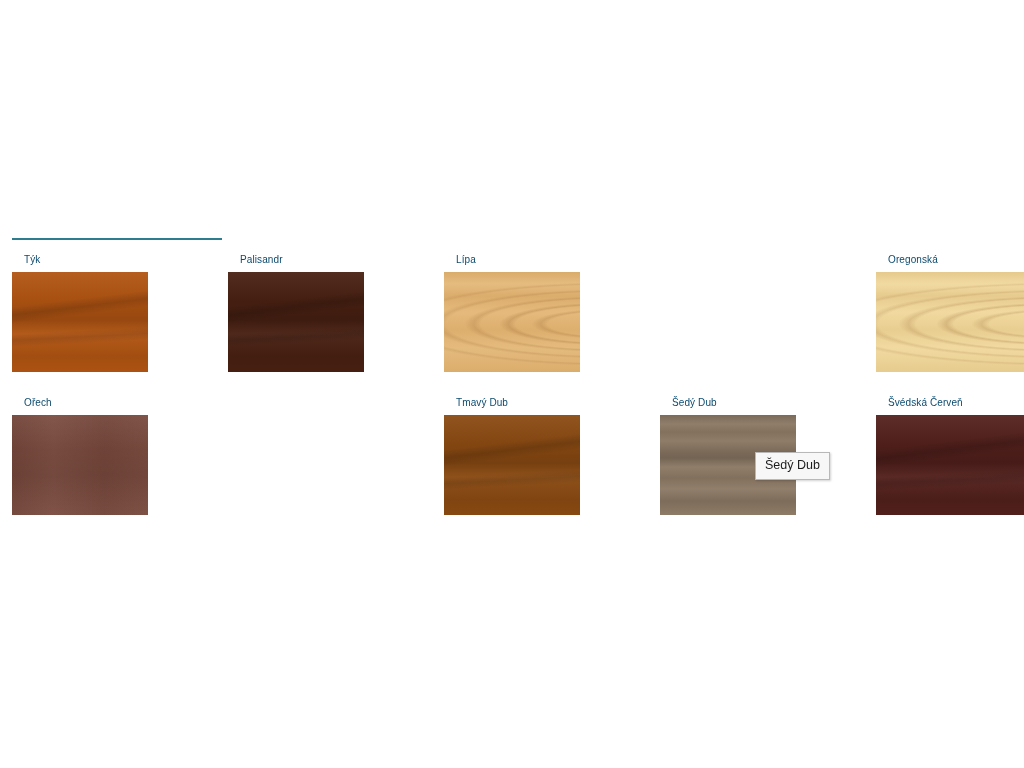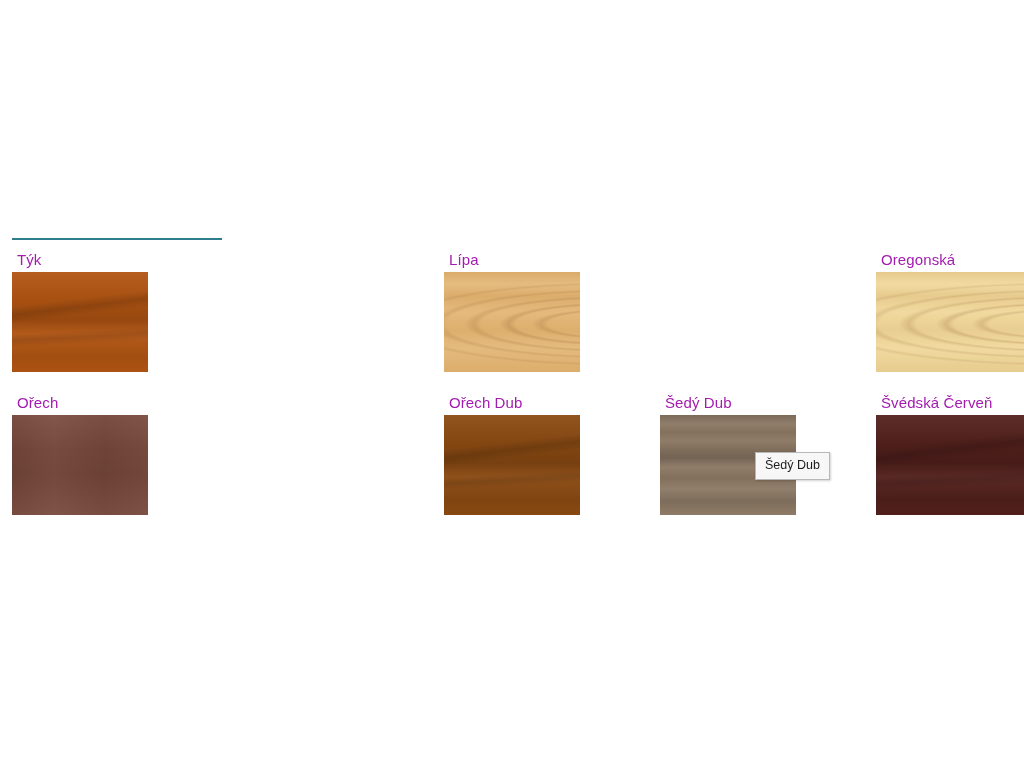--- a/index.html
+++ b/index.html
@@ -50,25 +50,25 @@
     height: 143px;
   }
   .swatch-cell.col-0 { left: 0px; }
   .swatch-cell.col-1 { left: 216px; }
   .swatch-cell.col-2 { left: 432px; }
   .swatch-cell.col-3 { left: 648px; }
   .swatch-cell.col-4 { left: 864px; }
 
   .swatch-label {
     position: absolute;
-    left: 17px;
+    left: 24px;
     top: 3px;
-    font-size: 15px;
+    font-size: 10px;
     line-height: 17px;
-    color: #a21caf;
+    color: #0c4a6e;
     white-space: nowrap;
     letter-spacing: 0.1px;
   }
 
   .swatch-tile {
     position: absolute;
     left: 12px;
     top: 24px;
     width: 136px;
     height: 100px;
@@ -169,20 +169,26 @@
 
   <div class="accent-rule" style="border-top-color: rgb(46, 125, 142);"></div>
 
   <div class="swatch-row row-1">
     <div class="swatch-cell col-0">
       <div class="swatch-label">Týk</div>
       <div class="swatch-tile" style="background-color: rgb(176, 84, 18);">
         <div class="grain streak"></div>
       </div>
     </div>
+    <div class="swatch-cell col-1">
+      <div class="swatch-label">Palisandr</div>
+      <div class="swatch-tile" style="background-color: rgb(72, 32, 18);">
+        <div class="grain streak"></div>
+      </div>
+    </div>
     <div class="swatch-cell col-2">
       <div class="swatch-label">Lípa</div>
       <div class="swatch-tile" style="background-color: rgb(227, 182, 117);">
         <div class="grain rings"></div>
       </div>
     </div>
     <div class="swatch-cell col-4">
       <div class="swatch-label">Oregonská</div>
       <div class="swatch-tile" style="background-color: rgb(240, 215, 154);">
         <div class="grain rings"></div>
@@ -191,21 +197,21 @@
   </div>
 
   <div class="swatch-row row-2">
     <div class="swatch-cell col-0">
       <div class="swatch-label">Ořech</div>
       <div class="swatch-tile" style="background-color: rgb(120, 72, 60);">
         <div class="grain flat"></div>
       </div>
     </div>
     <div class="swatch-cell col-2">
-      <div class="swatch-label">Ořech Dub</div>
+      <div class="swatch-label">Tmavý Dub</div>
       <div class="swatch-tile" style="background-color: rgb(138, 74, 18);">
         <div class="grain streak"></div>
       </div>
     </div>
     <div class="swatch-cell col-3">
       <div class="swatch-label">Šedý Dub</div>
       <div class="swatch-tile" style="background-color: rgb(138, 119, 99);">
         <div class="grain horiz"></div>
       </div>
     </div>

